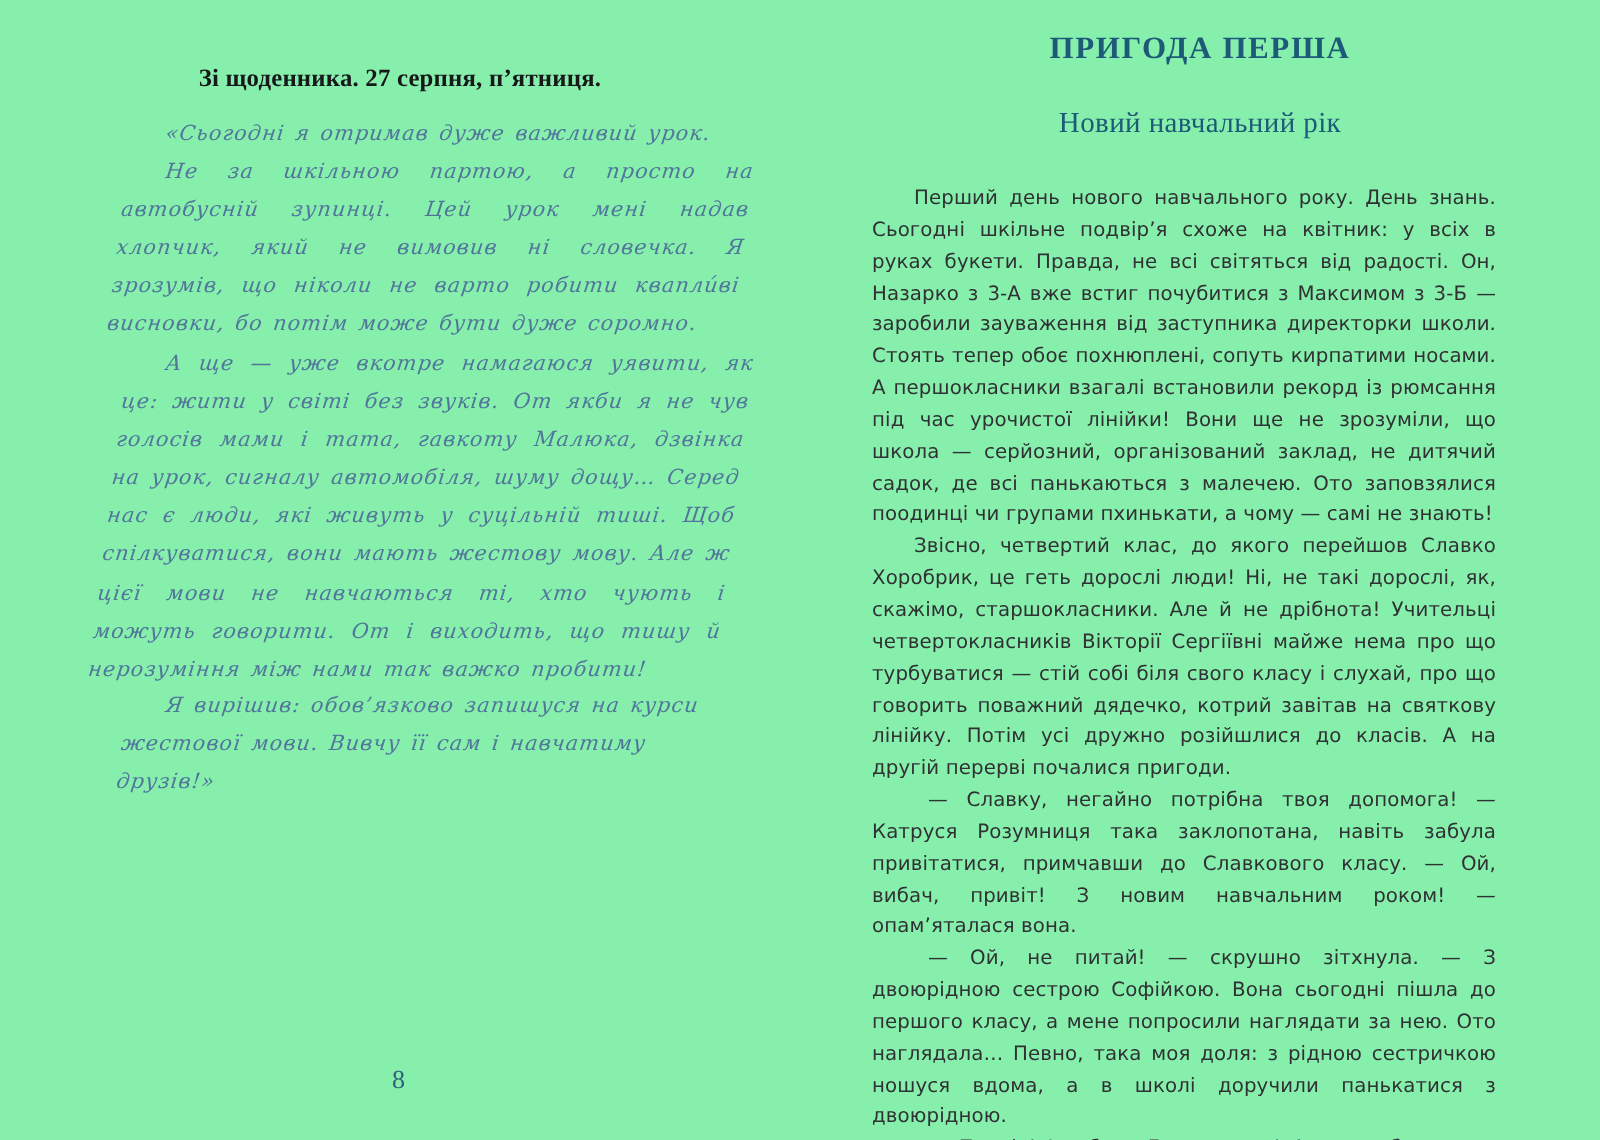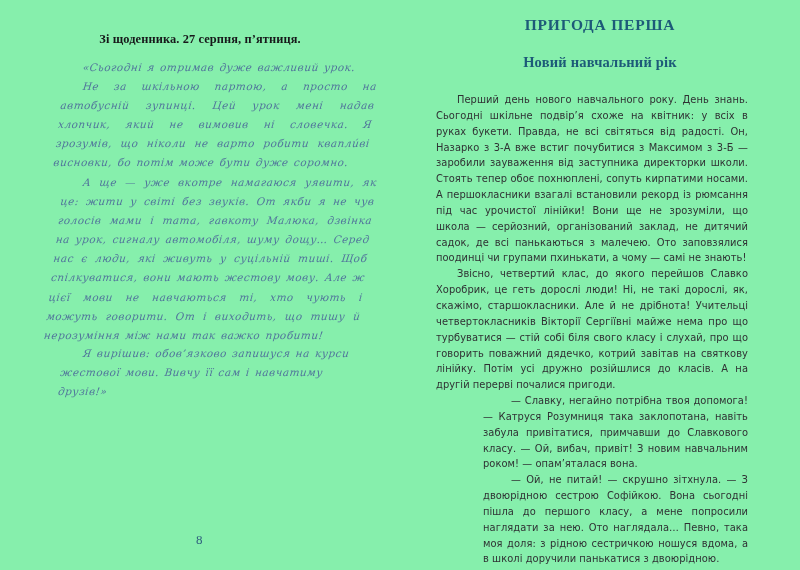--- a/index.html
+++ b/index.html
@@ -82,21 +82,21 @@
     color: #1d5a78;
     margin: 0;
   }
   .chapter-subtitle {
     position: absolute;
     top: 54px;
     left: 20px;
     right: 20px;
     text-align: center;
     font-family: "Liberation Serif", "DejaVu Serif", serif;
-    font-weight: 700;
+    font-weight: 400;
     font-size: 14.5px;
     letter-spacing: 0.2px;
     color: #1d5a78;
     margin: 0;
   }
 
   .story-body {
     position: absolute;
     top: 92px;
     left: 36px;
@@ -105,21 +105,21 @@
   .story-p {
     font-family: "DejaVu Sans", "Liberation Sans", sans-serif;
     font-size: 9.9px;
     line-height: 15.85px;
     color: #2f3133;
     margin: 0;
     text-align: justify;
     text-indent: 21px;
     letter-spacing: 0.06px;
   }
-  .story-p.dialog { text-indent: 28px; margin-left: 47px; }
+  .story-p.dialog { text-indent: 28px; }
 
   
   .folio {
     position: absolute;
     bottom: 22px;
     font-family: "Liberation Serif", "DejaVu Serif", serif;
     font-size: 13px;
     color: #2f5f7e;
   }
   .folio-left  { left: 196px; }

